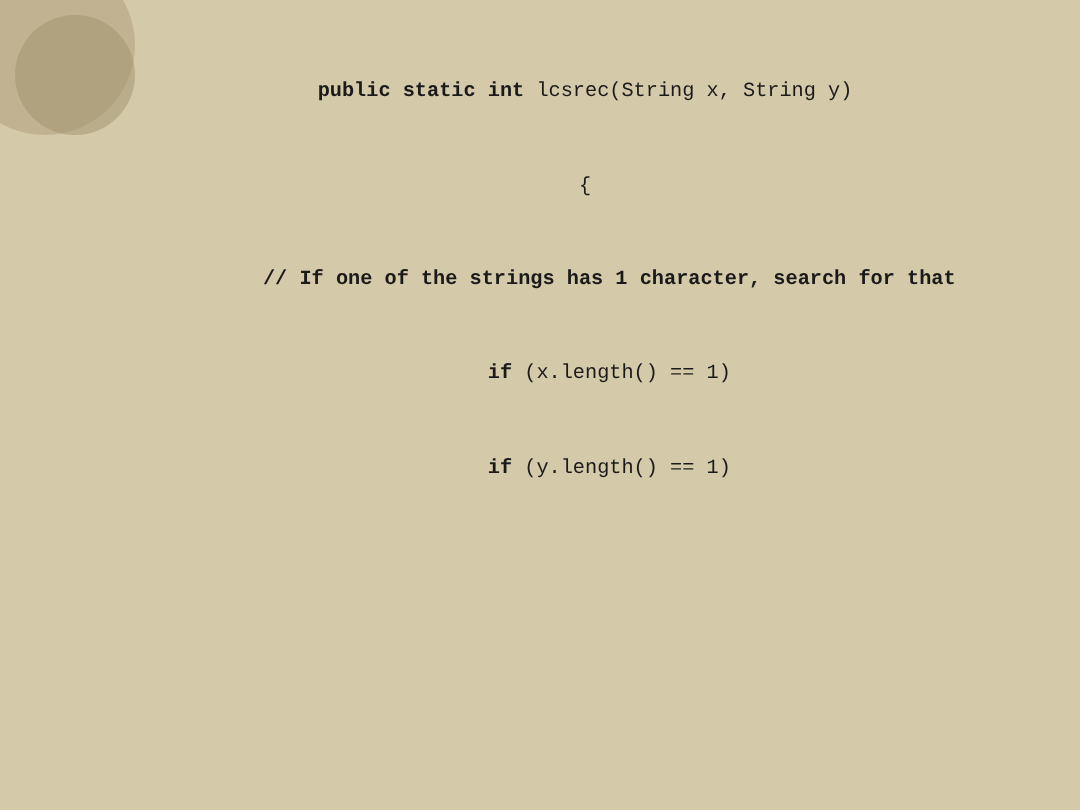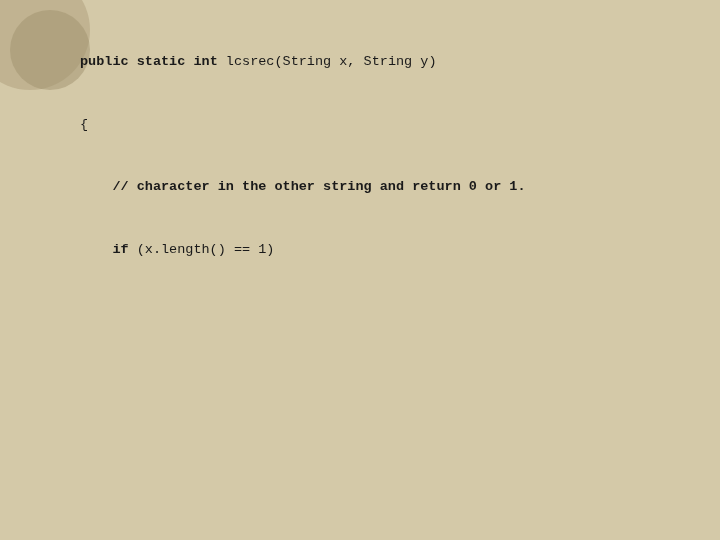--- a/index.html
+++ b/index.html
@@ -40,20 +40,21 @@
     }
 
     .code-container {
       position: absolute;
       top: 0;
       left: 70px;
       right: 0;
       bottom: 0;
       padding: 10px 20px 10px 10px;
       z-index: 1;
+      text-align: center;
     }
 
     .code-block {
       font-size: 13.5px;
       line-height: 1.55;
       color: #1a1a1a;
       white-space: pre;
     }
 
     .kw {
@@ -67,22 +68,23 @@
 </head>
 <body>
 
 <div class="decorative-circle"></div>
 <div class="decorative-circle-inner"></div>
 
 <div class="code-container">
   <div class="code-block">
     <span class="line"><span class="kw">public</span> <span class="kw">static</span> <span class="kw">int</span> lcsrec(String x, String y)</span>
     <span class="line">{</span>
-    <span class="line" style="font-weight:bold">    // character in the other string and return 0 or 1.</span>
+    <span class="line" style="font-weight:bold">    // If one of the strings has 1 character, search for that</span>
     <span class="line">    <span class="kw">if</span> (x.length() == 1)</span>
+    <span class="line">    <span class="kw">if</span> (y.length() == 1)</span>
     
     
     
     
     
     
     
     
     
     

